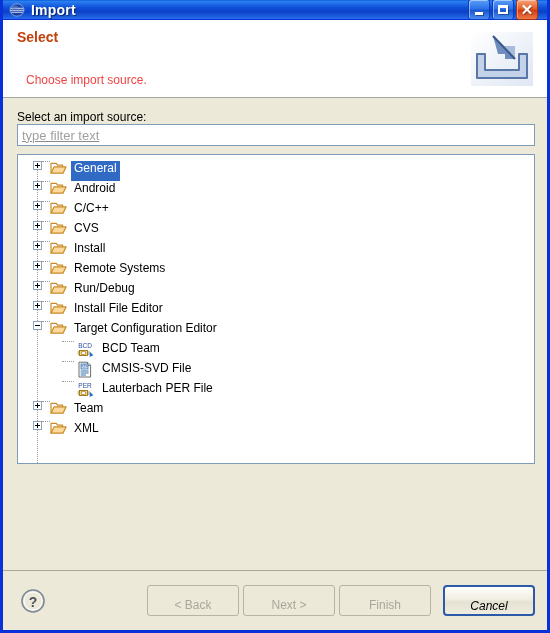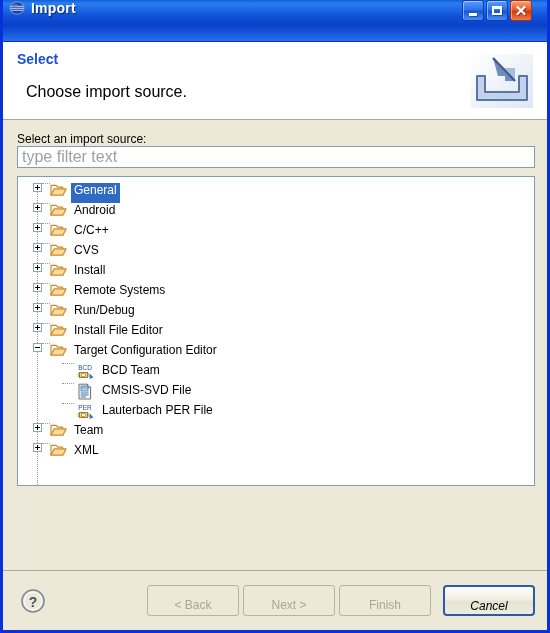--- a/index.html
+++ b/index.html
@@ -17,29 +17,29 @@
     height: 633px;
     box-sizing: border-box;
     background: #ece9d8;
     border: 3px solid #0831d9;
     border-top: none;
     overflow: hidden;
   }
 
   
   .titlebar {
-    height: 42px;
+    height: 20px;
     box-sizing: border-box;
     background: linear-gradient(to bottom,
       #0e5fd8 0%, #2a7ef0 8%, #1050d8 40%,
       #0b41c8 62%, #1d5fe0 88%, #2a6fe8 100%);
     border-bottom: 1px solid #0831d9;
     display: flex;
-    align-items: flex-start;
-    padding: 0 12px 0 6px;
+    align-items: center;
+    padding: 0 6px 0 6px;
     position: relative;
   }
   .title-left {
     display: flex;
     align-items: center;
     gap: 6px;
     flex: 1;
     min-width: 0;
   }
   .eclipse-icon {
@@ -105,26 +105,26 @@
     background: #ffffff;
     height: 78px;
     box-sizing: border-box;
     border-bottom: 1px solid #a6a6a0;
     position: relative;
     padding: 9px 0 0 14px;
   }
   .header-title {
     font-size: 14px;
     font-weight: bold;
-    color: #1d4ed8;
+    color: #c2410c;
   }
   .header-sub {
-    font-size: 16px;
-    color: #000000;
-    margin-top: 16px;
+    font-size: 12px;
+    color: #ef4444;
+    margin-top: 28px;
     margin-left: 9px;
   }
   .header-icon {
     position: absolute;
     right: 14px;
     top: 12px;
     width: 62px;
     height: 54px;
   }
 
@@ -140,24 +140,25 @@
     color: #000;
     margin-bottom: 0;
   }
   .filter-input {
     width: 100%;
     height: 22px;
     box-sizing: border-box;
     border: 1px solid #7f9db9;
     background: #ffffff;
     font-family: "Liberation Sans", sans-serif;
-    font-size: 16px;
+    font-size: 13px;
     color: #8a8a8a;
     padding: 2px 4px;
     outline: none;
+    text-decoration: underline;
   }
   .filter-input::placeholder { color: #a0a0a0; opacity: 1; }
 
   .tree {
     margin-top: 8px;
     width: 100%;
     height: 310px;
     box-sizing: border-box;
     border: 1px solid #7f9db9;
     background: #ffffff;

